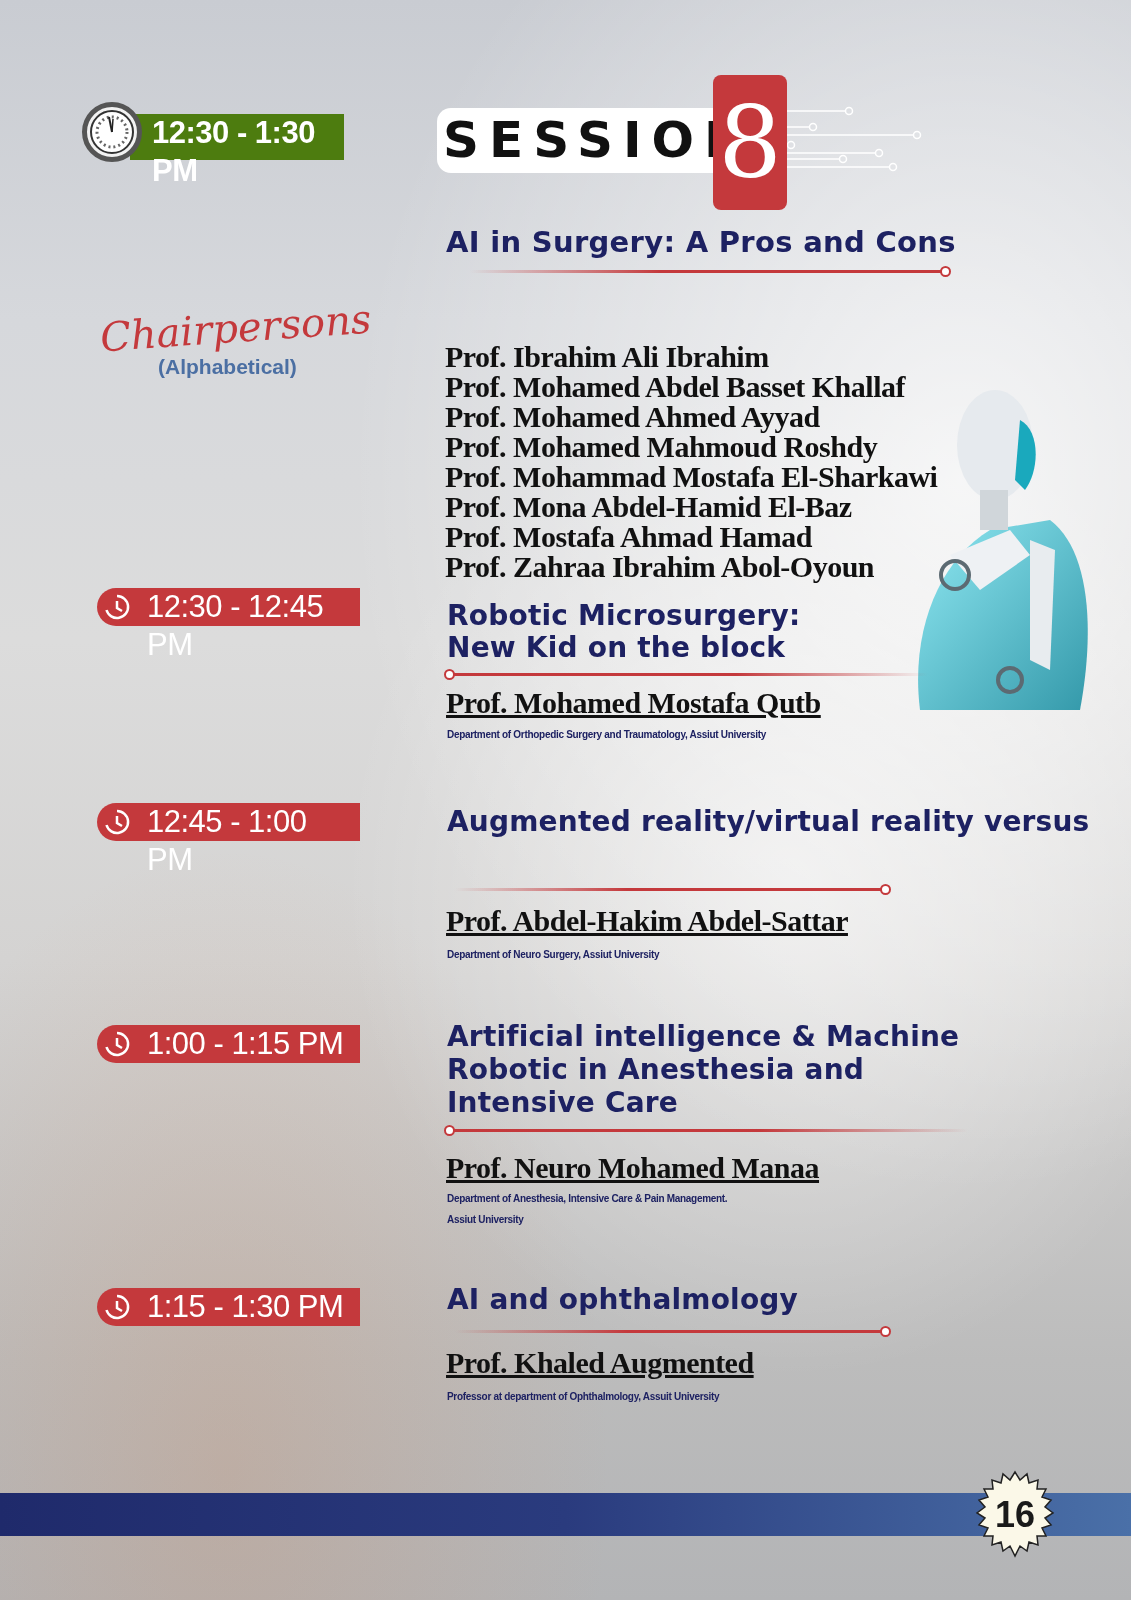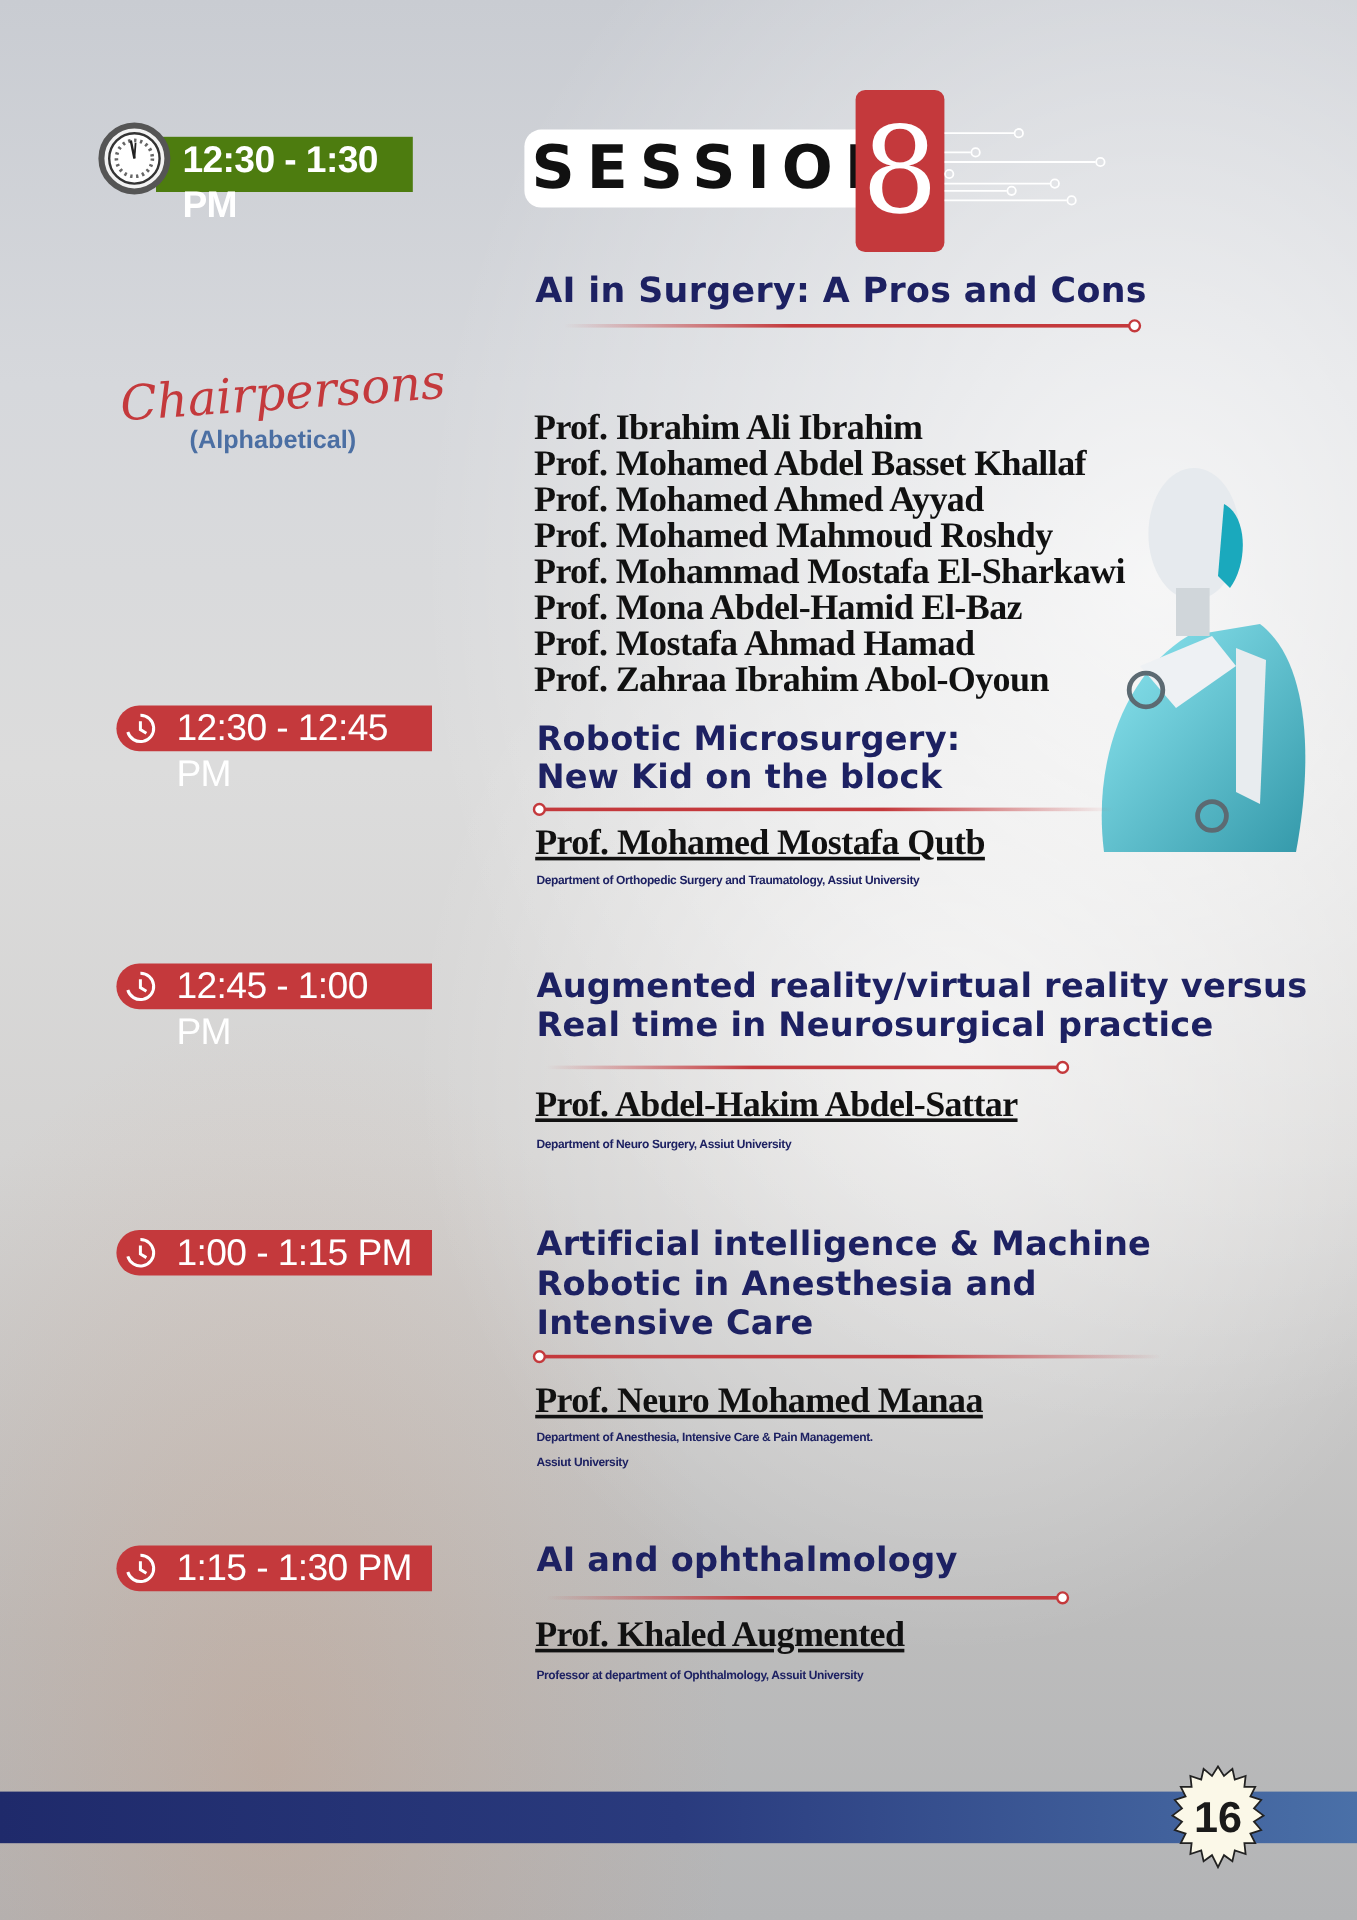--- a/index.html
+++ b/index.html
@@ -174,21 +174,20 @@
 
 <div class="tbadge" style="top:803px;">
   <svg class="ic" width="28" height="28" viewBox="0 0 28 28">
     <path d="M14 3 A11 11 0 1 1 3.5 17" fill="none" stroke="#fff" stroke-width="2.5"></path>
     <path d="M14 8 L14 15 L19 18" fill="none" stroke="#fff" stroke-width="2.5"></path>
   </svg>
   <span>12:45 - 1:00 PM</span>
 </div>
 <div class="talk-title" style="top:806px;">
   <div>Augmented reality/virtual reality versus</div>
-  <div>Real time in Neurosurgical practice</div>
 </div>
 <div class="abs rule" style="left:455px; top:888px; width:430px;">
   <span class="dot" style="right:-6px;"></span>
 </div>
 <div class="speaker" style="top:906px;">Prof. Abdel-Hakim Abdel-Sattar</div>
 <div class="dept" style="top:944px;">
   <div>Department of Neuro Surgery, Assiut University</div>
 </div>
 
 <div class="tbadge" style="top:1025px;">

